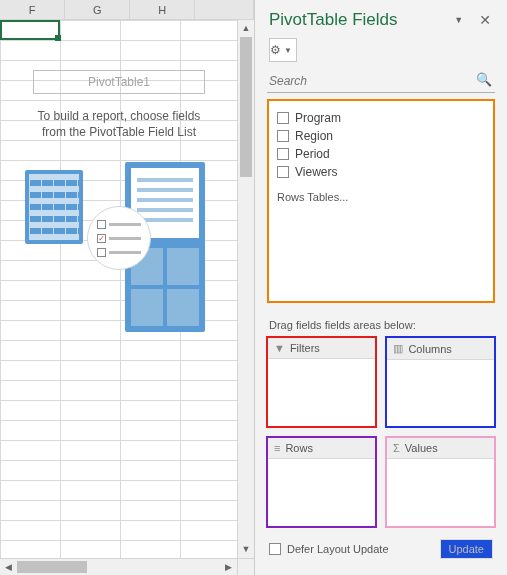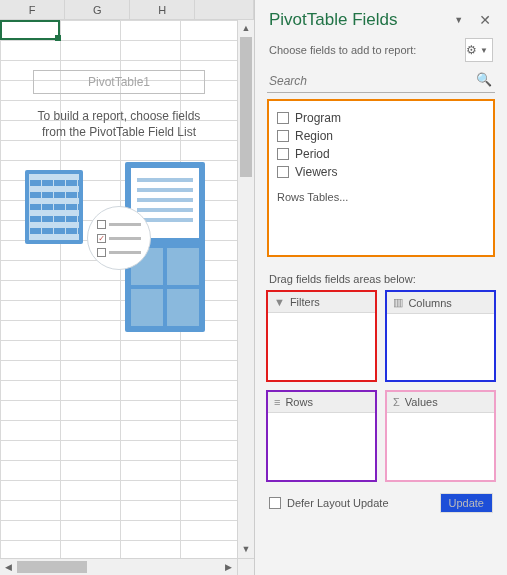--- a/index.html
+++ b/index.html
@@ -39,21 +39,21 @@
   .pane-title { font-size:17px; color:#217346; font-weight:400; flex:1; }
   .pane-head .drop { color:#666; font-size:9px; padding:0 10px; }
   .pane-head .close { color:#666; font-size:14px; padding:0 6px; }
   .sub { padding:4px 14px 8px 14px; font-size:11px; color:#666; display:flex; align-items:center; }
   .sub span { flex:1; }
   .gearbox { width:28px; height:24px; border:1px solid #c8c8c8; background:#fff; display:flex; align-items:center; justify-content:center; gap:2px; color:#666; font-size:12px; }
   .gearbox .dd { font-size:8px; }
   .searchrow { margin:0 12px 6px 12px; position:relative; }
   .searchrow input { width:100%; border:none; border-bottom:1px solid #b0b0b0; background:transparent; padding:4px 20px 4px 2px; font-size:12px; color:#555; outline:none; font-style:italic; }
   .searchrow .sicon { position:absolute; right:2px; top:2px; color:#888; font-size:13px; }
-  .fields { margin:0 12px 10px 12px; border:2px solid #f08000; background:#fff; padding:8px 8px 8px 8px; height:158px; }
+  .fields { margin:0 12px 10px 12px; border:2px solid #f08000; background:#fff; padding:8px 8px 8px 8px; height:204px; }
   .field { display:flex; align-items:center; gap:6px; padding:2px 0; font-size:12px; }
   .field .cb { width:12px; height:12px; border:1px solid #888; background:#fff; }
   .more { padding-top:10px; font-size:11px; color:#555; }
   .drag-lbl { padding:6px 14px; font-size:11px; color:#555; }
   .zones { display:grid; grid-template-columns:1fr 1fr; grid-template-rows:90px 90px; gap:10px; padding:0 12px; }
   .zone { background:#fff; border:1px solid #d4d4d4; display:flex; flex-direction:column; }
   .zone-head { background:#eee; border-bottom:1px solid #d9d9d9; padding:4px 6px; font-size:11px; color:#555; display:flex; align-items:center; gap:5px; }
   .zone-head .zicon { font-size:11px; color:#888; }
   .z-filters { outline:2px solid #e21b1b; outline-offset:-1px; }
   .z-columns { outline:2px solid #2030e0; outline-offset:-1px; }
@@ -122,21 +122,20 @@
     <div class="corner"></div>
   </div>
 
   <div class="pane">
     <div class="pane-head">
       <div class="pane-title">PivotTable Fields</div>
       <div class="drop">▼</div>
       <div class="close">✕</div>
     </div>
     <div class="sub">
-      <span>Choose fields to add to report:</span>
       <div class="gearbox">
         <span>⚙</span>
           <span class="dd">▼</span>
       </div>
     </div>
     <div class="searchrow">
       <input type="text" placeholder="Search" style="">
       <span class="sicon">🔍</span>
     </div>
     <div class="fields">

